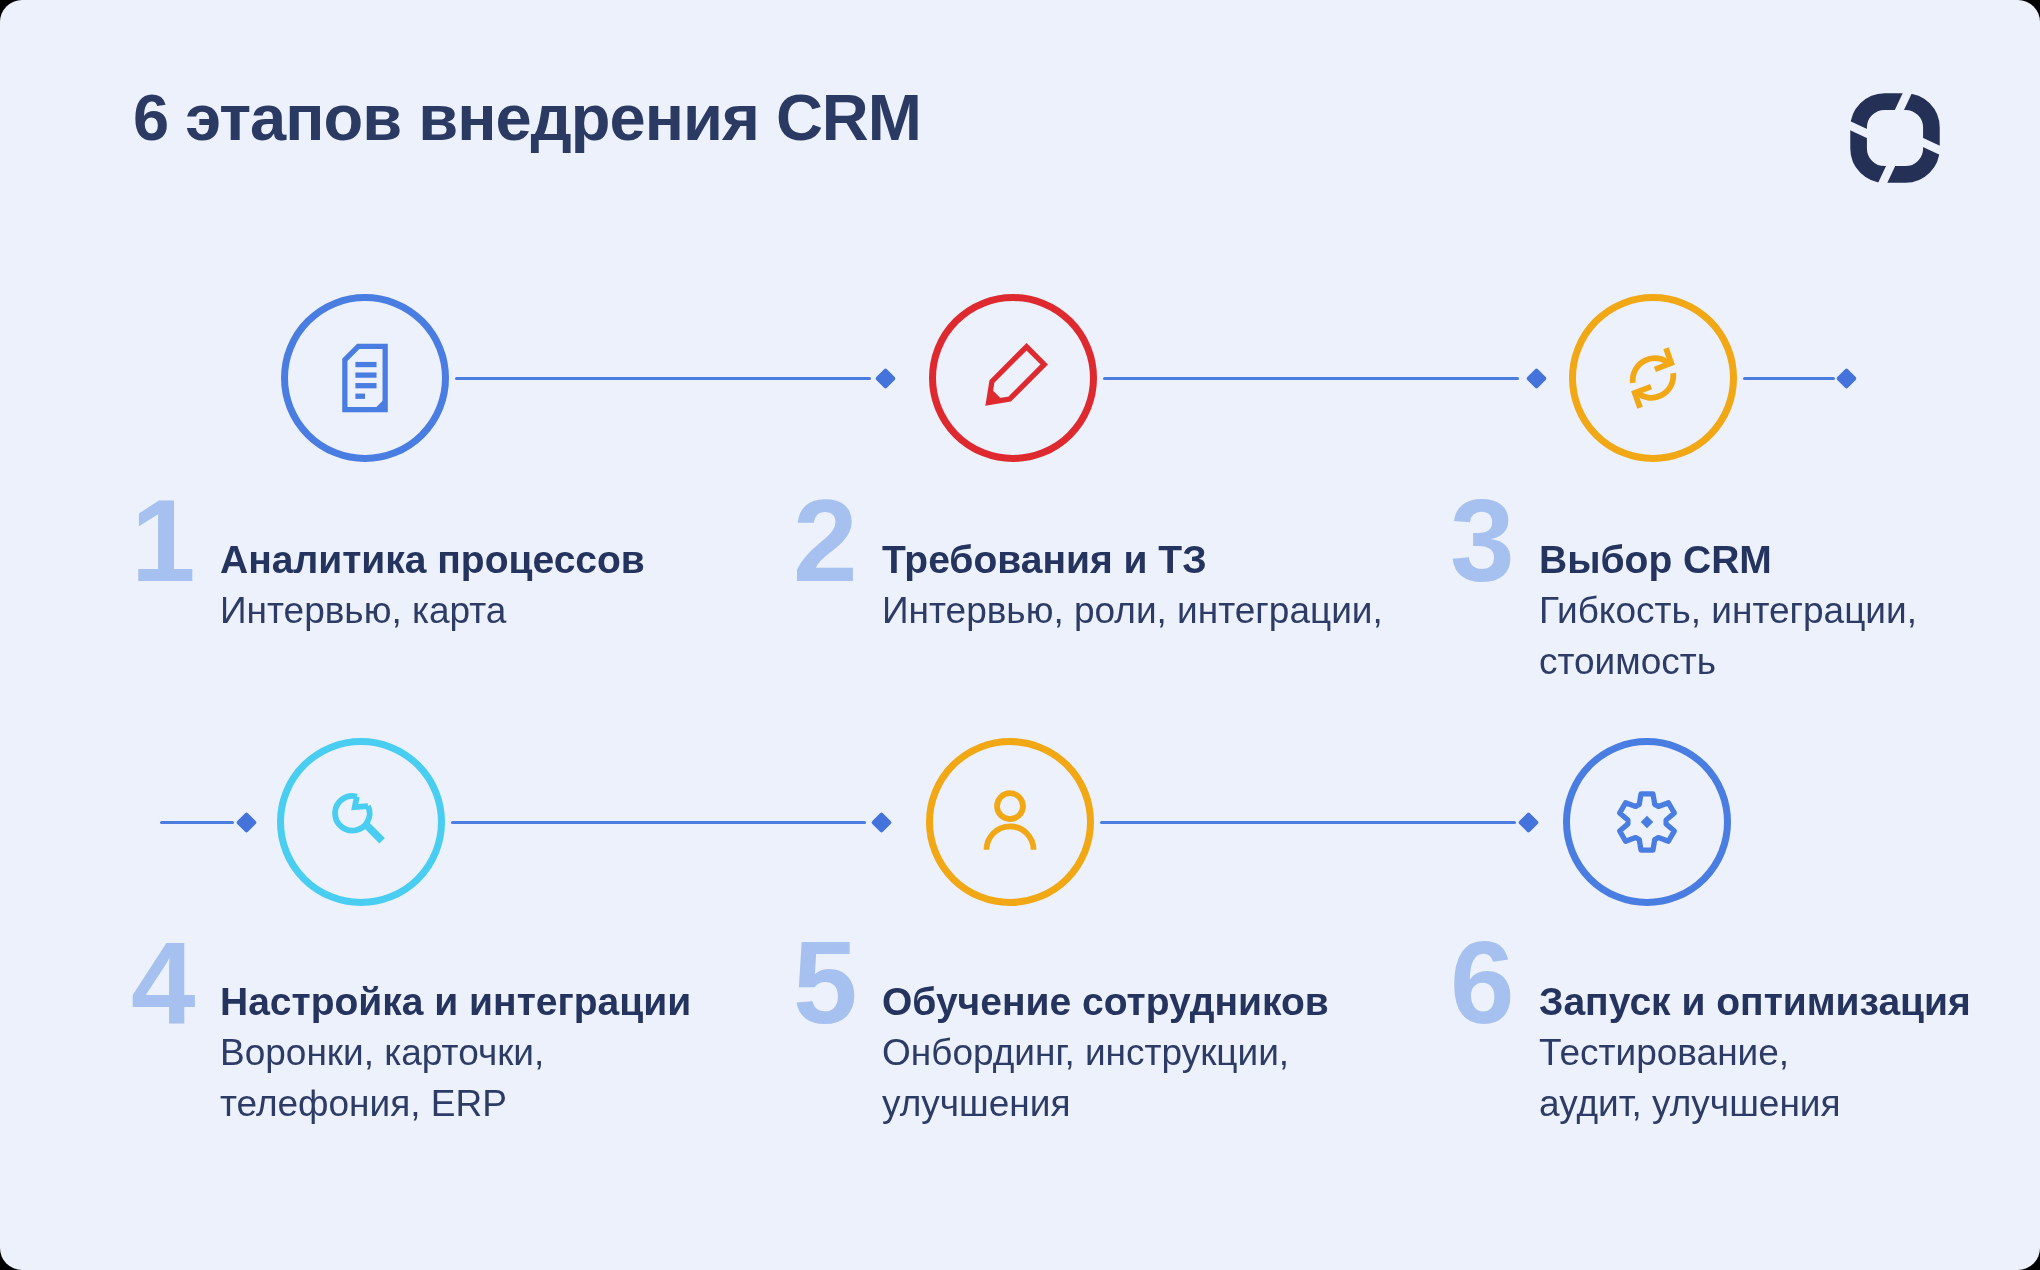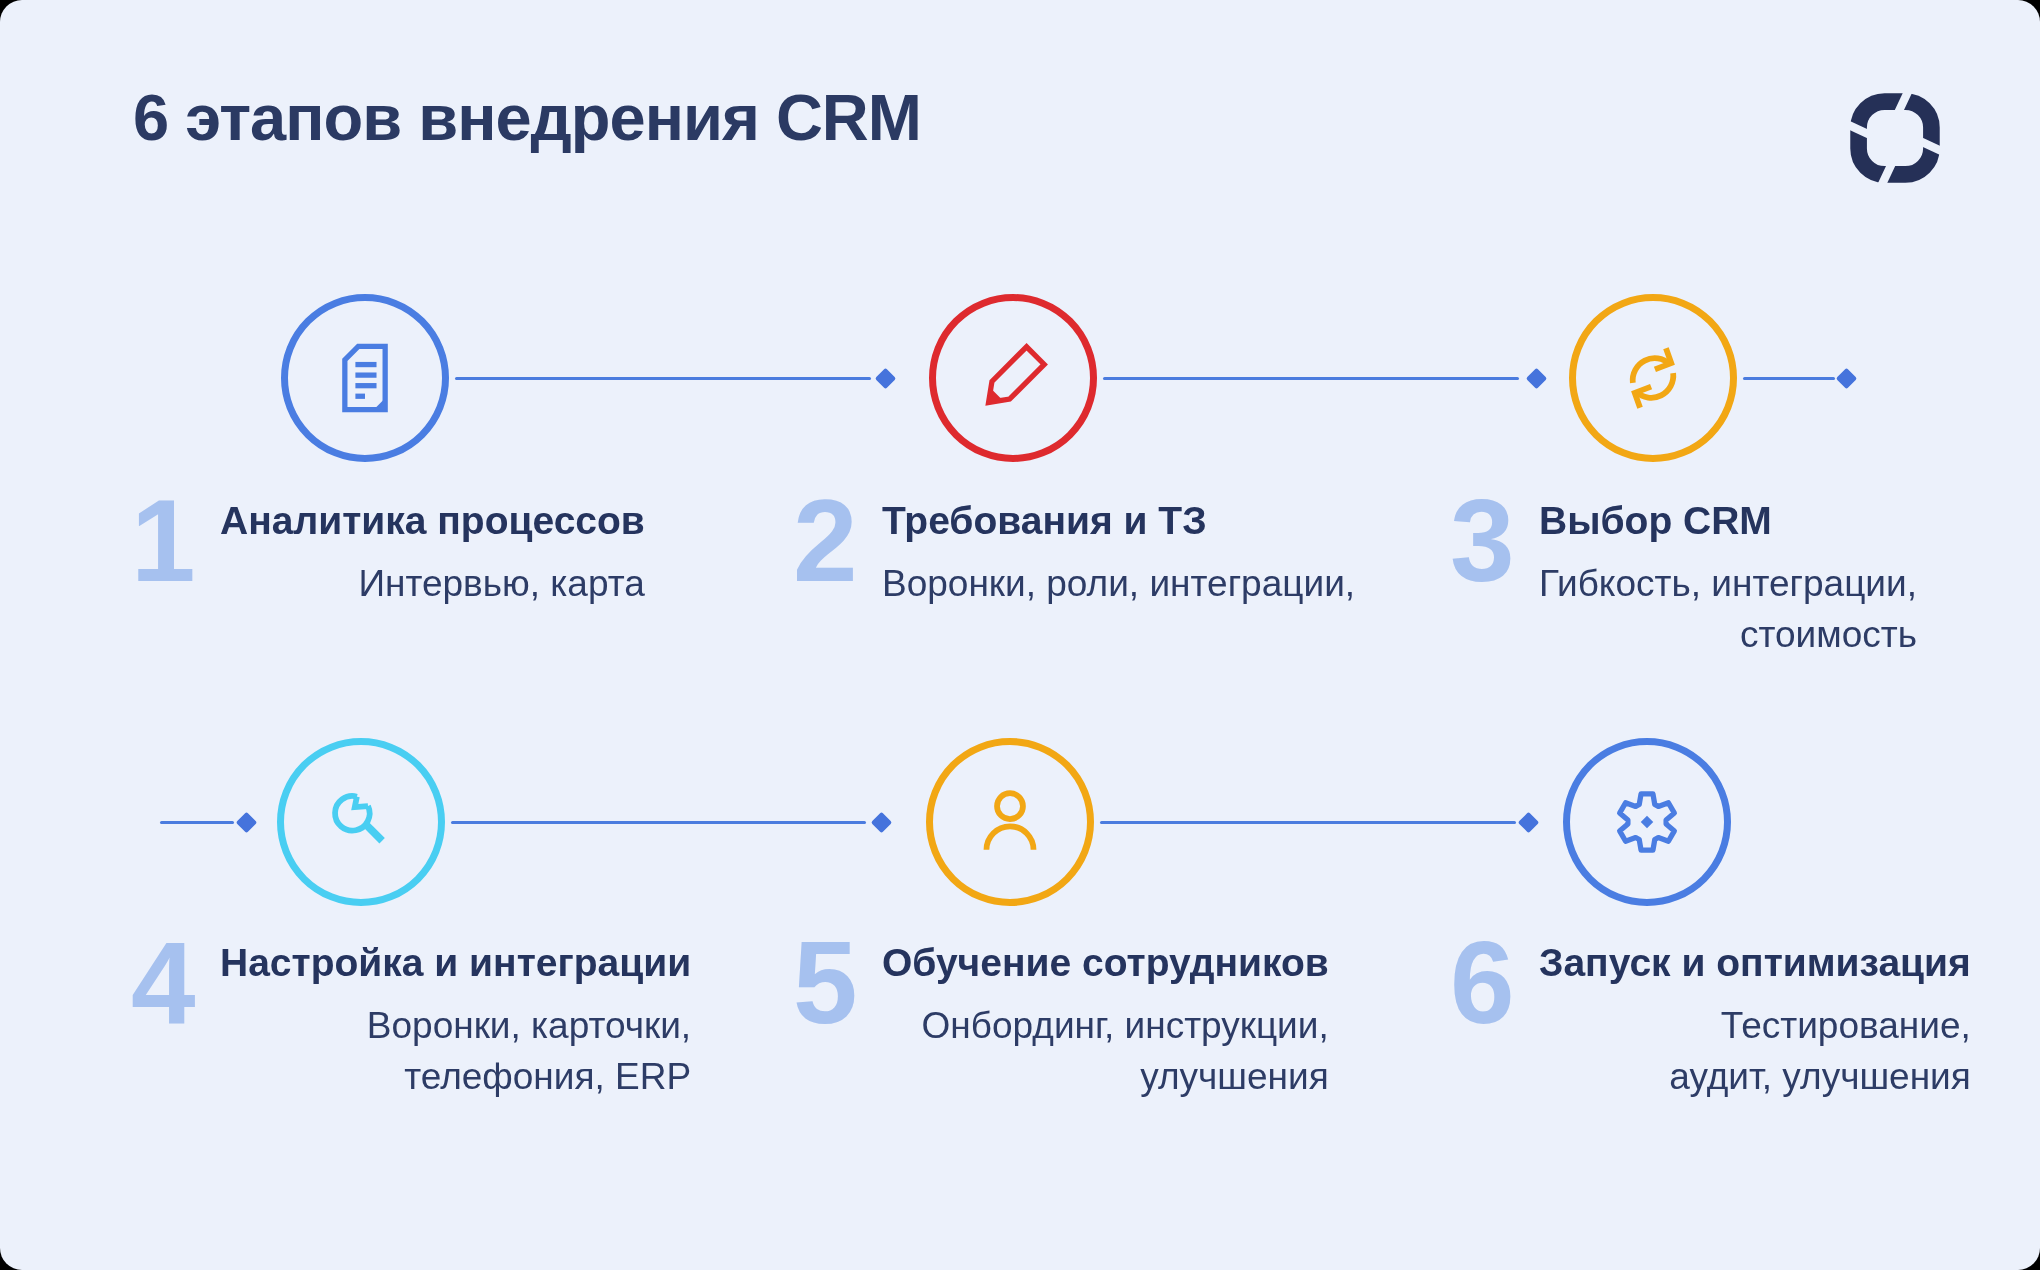--- a/index.html
+++ b/index.html
@@ -56,26 +56,25 @@
   .s3{left:1450px;top:498px;}
   .s4{left:131px;top:940px;}
   .s5{left:793px;top:940px;}
   .s6{left:1450px;top:940px;}
   .step-number{
     font-size:116px;font-weight:700;color:#A6C1EF;
     line-height:0.78;min-width:72px;margin-top:-2px;
   }
   .step-body{display:flex;flex-direction:column;}
   .step-title{
-    font-size:39px;font-weight:700;color:#25345E;line-height:1.18;
+    font-size:39px;font-weight:700;color:#25345E;line-height:1.18;margin-top:39px;
   }
   .step-desc{
     font-size:37px;font-weight:400;color:#2D3C66;line-height:1.38;
-    margin-top:14px;
-    text-align:right;
+    margin-top:2px;
   }
   .icon-stroke{fill:none;stroke-linecap:butt;}
 </style>
 </head>
 <body>
 
 <div class="card">
 
   <div class="page-title">6 этапов внедрения CRM</div>
 
@@ -171,21 +170,21 @@
         <div>Интервью, карта</div>
       </div>
     </div>
   </div>
 
   <div class="step-text s2">
     <div class="step-number">2</div>
     <div class="step-body">
       <div class="step-title">Требования и ТЗ</div>
       <div class="step-desc">
-        <div>Воронки, роли, интеграции,</div>
+        <div>Интервью, роли, интеграции,</div>
       </div>
     </div>
   </div>
 
   <div class="step-text s3">
     <div class="step-number">3</div>
     <div class="step-body">
       <div class="step-title">Выбор CRM</div>
       <div class="step-desc">
         <div>Гибкость, интеграции,</div>

